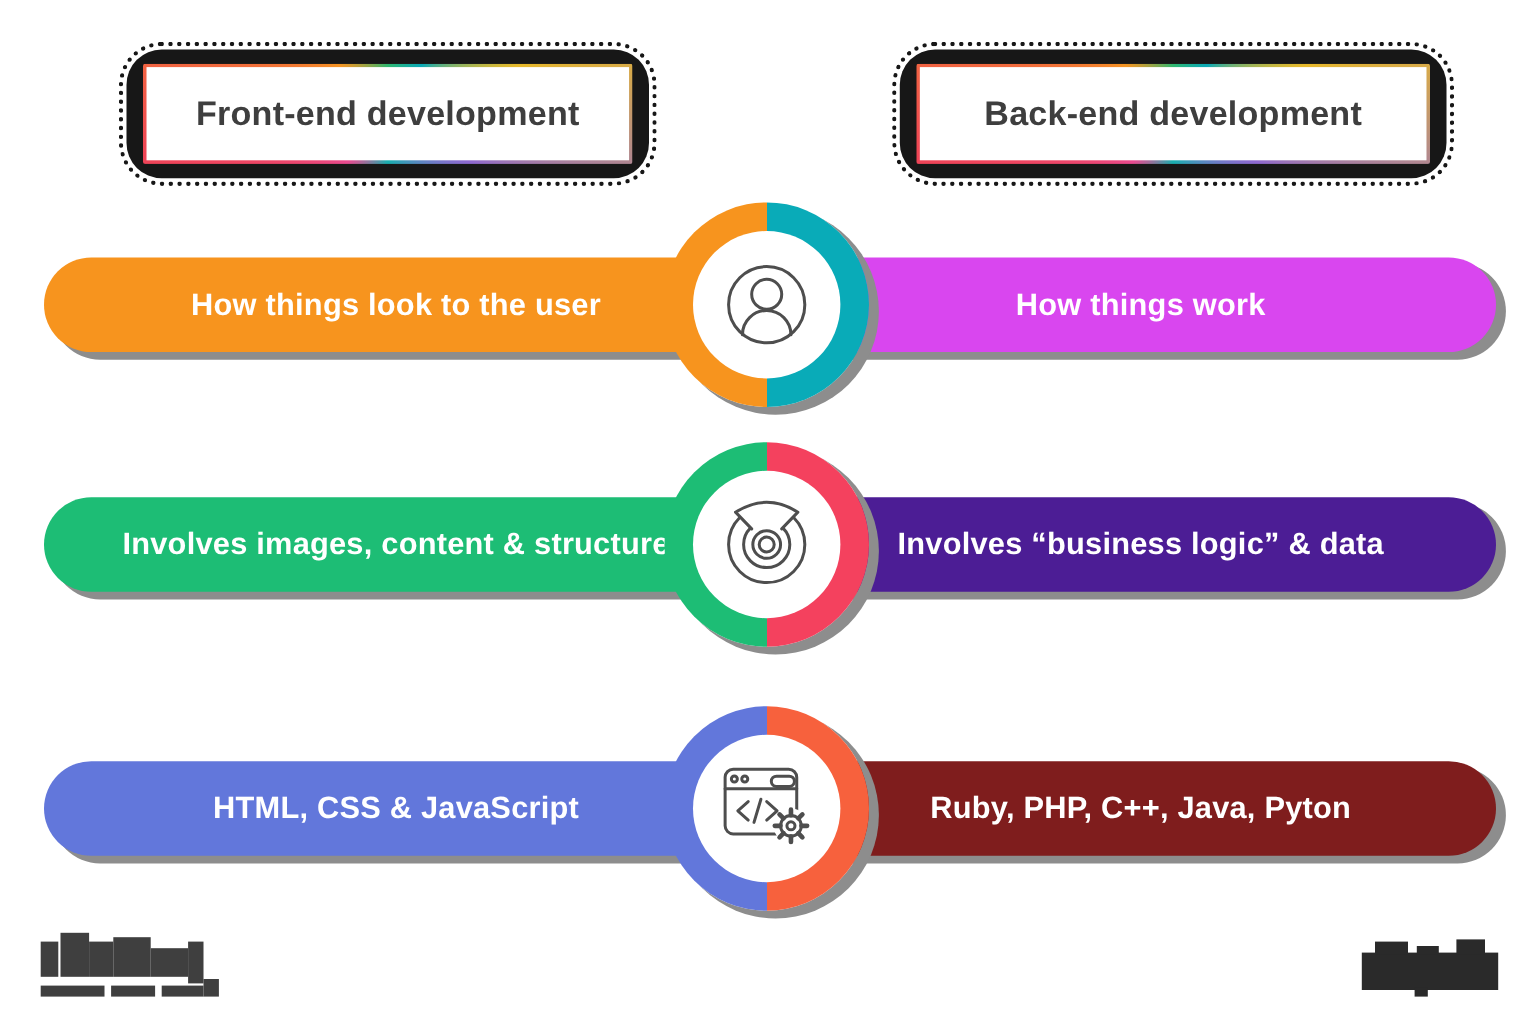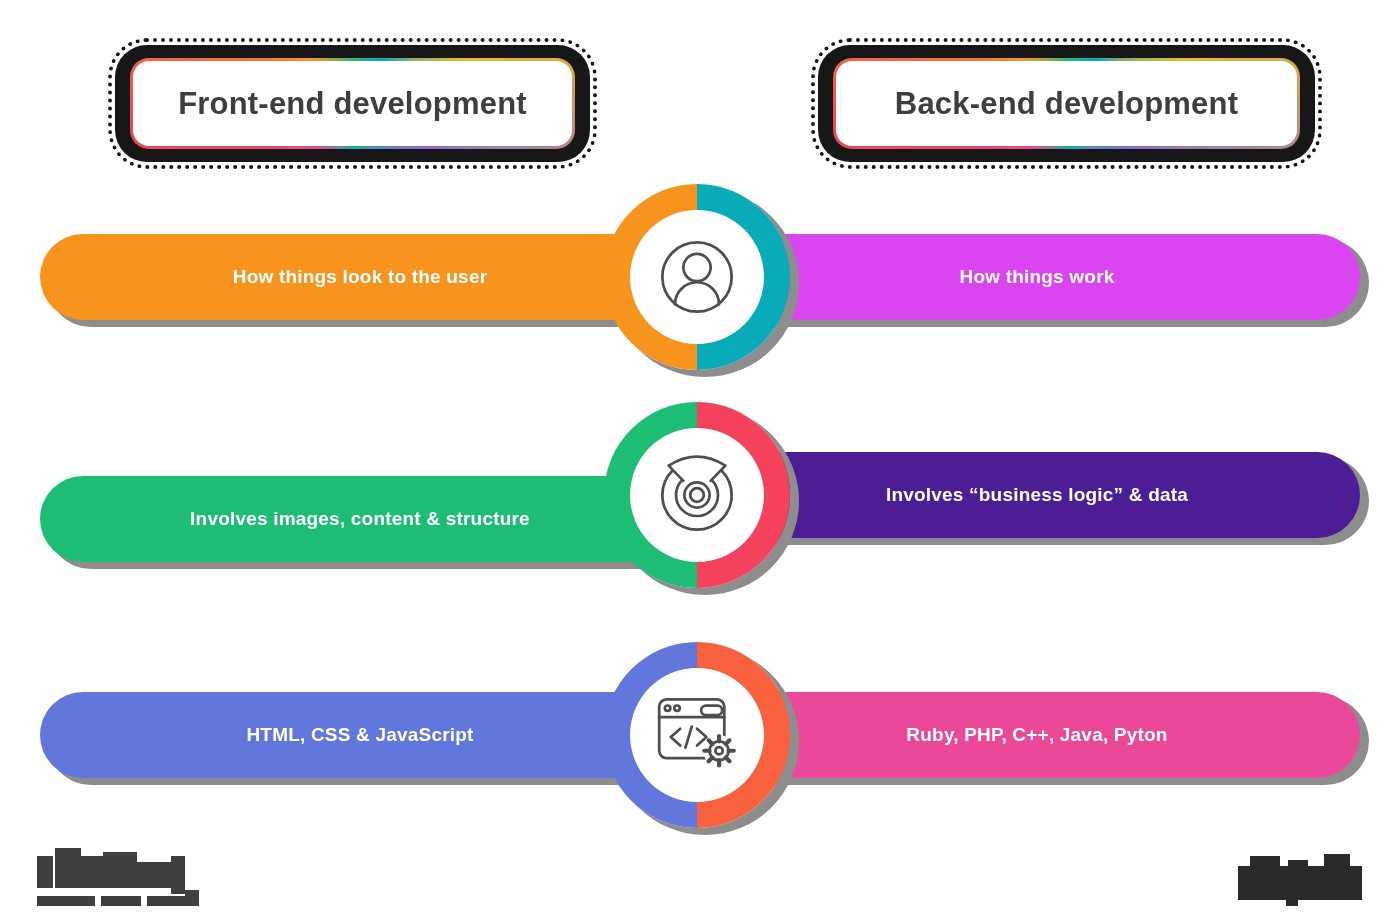--- a/index.html
+++ b/index.html
@@ -8,35 +8,35 @@
     font-family:"Liberation Sans",sans-serif;
   }
   
   .hdr-blob{
     position:absolute;top:45px;height:117px;background:#171717;border-radius:32px;
     outline:4px dotted #171717;outline-offset:3px;
   }
   .hdr-blob.left{left:115px;width:475px;}
   .hdr-blob.right{left:818px;width:449px;padding-left:48px;}
   .hdr-inner{
-    position:absolute;inset:13px 15px;border-radius:19px;
+    position:absolute;inset:13px 15px;border-radius:2px;
     border:3px solid transparent;
     background:linear-gradient(#fff,#fff) padding-box,
       conic-gradient(from 0deg,#2fb76f 0deg,#0aa9b6 35deg,#e8b92a 70deg,#8e68cf 120deg,
       #18aeae 180deg,#e84a8f 220deg,#ef4456 260deg,#f59422 315deg,#2fb76f 360deg) border-box;
     display:flex;align-items:center;justify-content:center;
     font-size:31px;font-weight:600;color:#3e3e3e;letter-spacing:.2px;
   }
   
   .row{position:absolute;left:0;width:100%;height:86px;}
   .row.r0{top:234px}.row.r1{top:452px}.row.r2{top:692px}
   .pill{
     position:absolute;top:0;height:86px;border-radius:43px;
     display:flex;align-items:center;justify-content:center;
-    color:#ffffff;font-size:19px;font-weight:600;letter-spacing:.2px;
+    color:#ffffff;font-size:28px;font-weight:600;letter-spacing:.2px;
     box-shadow:8px 6px 0 1px #8d8d8d;
   }
   .pill.pl{left:40px;width:640px;}
   .pill.pr{left:714px;width:646px;}
   .ring{
     position:absolute;left:604px;top:-50px;width:186px;height:186px;border-radius:50%;
     box-shadow:8px 6px 0 1px #8d8d8d;
   }
   .disc{
     position:absolute;left:630px;top:-24px;width:134px;height:134px;border-radius:50%;
@@ -73,21 +73,21 @@
     <div class="disc">
       <svg width="84" height="84" viewBox="-40 -40 80 80">
         <circle cx="0" cy="0" r="33"></circle>
         <circle cx="0" cy="-9" r="13"></circle>
         <path d="M -21 26 A 21 21 0 0 1 21 26"></path>
       </svg>
     </div>
   </div>
 
   <div class="row r1">
-    <div class="pill pl" style="background: rgb(29, 189, 117); margin-top: 24px;">
+    <div class="pill pl" style="background: rgb(29, 189, 117);">
       <span>Involves images, content &amp; structure</span>
     </div>
     <div class="pill pr" style="background: #4c1d95;">
       <span>Involves “business logic” &amp; data</span>
     </div>
     <div class="ring" style="background: linear-gradient(90deg, rgb(29, 189, 117) 0px, rgb(29, 189, 117) 50%, rgb(244, 65, 94) 50%, rgb(244, 65, 94) 100%);"></div>
     <div class="disc">
       <svg width="84" height="84" viewBox="-40 -40 80 80">
         <circle cx="0" cy="0" r="33"></circle>
         <circle cx="0" cy="0" r="20"></circle>
@@ -95,21 +95,21 @@
         <circle cx="0" cy="0" r="12"></circle>
         <circle cx="0" cy="0" r="6.5"></circle>
       </svg>
     </div>
   </div>
 
   <div class="row r2">
     <div class="pill pl" style="background: rgb(98, 119, 219);">
       <span>HTML, CSS &amp; JavaScript</span>
     </div>
-    <div class="pill pr" style="background: #ec4899;">
+    <div class="pill pr" style="background: #7f1d1d;">
       <span>Ruby, PHP, C++, Java, Pyton</span>
     </div>
     <div class="ring" style="background: linear-gradient(90deg, rgb(98, 119, 219) 0px, rgb(98, 119, 219) 50%, rgb(247, 97, 61) 50%, rgb(247, 97, 61) 100%);"></div>
     <div class="disc">
       <svg width="84" height="84" viewBox="-40 -40 80 80">
         <rect x="-36" y="-34" width="62" height="56" rx="7"></rect>
         <path d="M -36 -17 L 26 -17"></path>
         <circle cx="-28" cy="-25.5" r="2.6"></circle>
         <circle cx="-19" cy="-25.5" r="2.6"></circle>
         <rect x="4" y="-28" width="20" height="9" rx="4.5"></rect>

